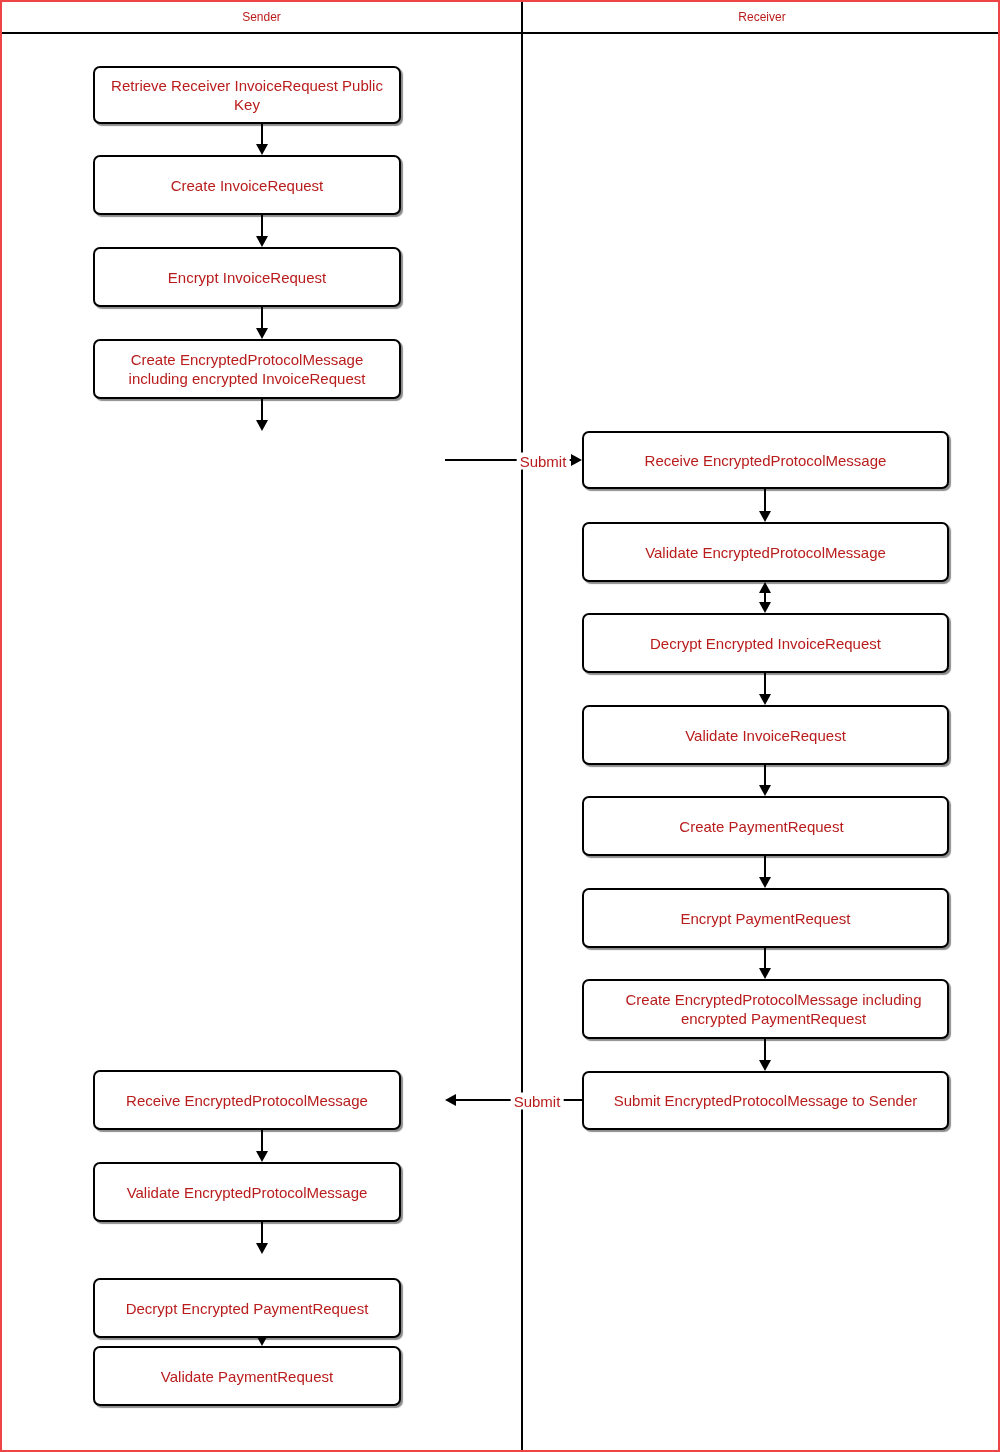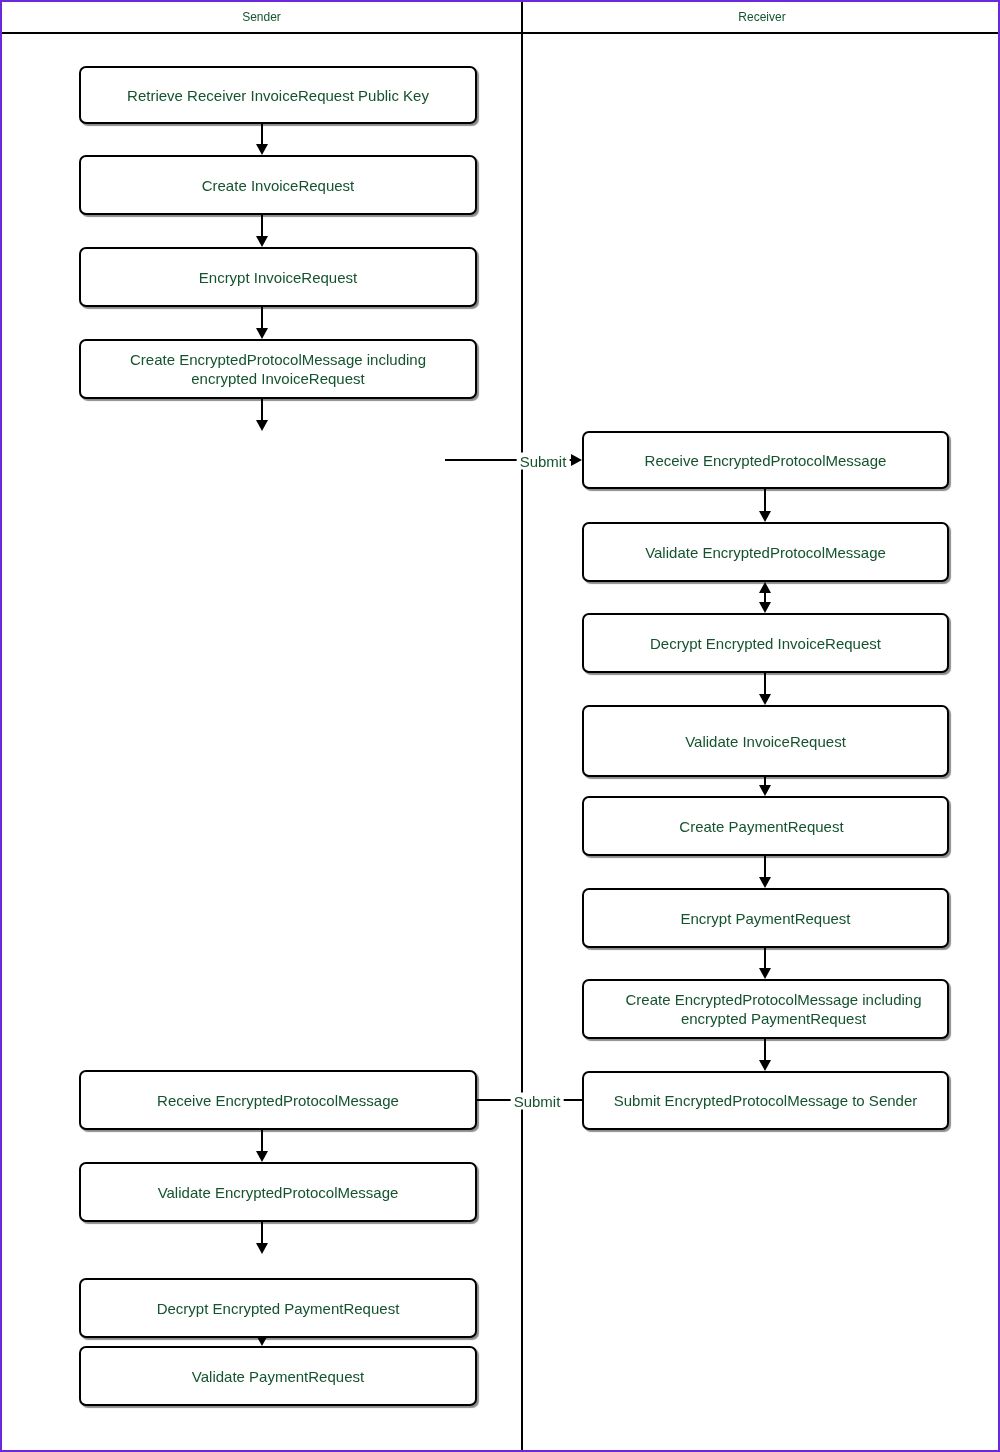--- a/index.html
+++ b/index.html
@@ -1,23 +1,23 @@
 <!DOCTYPE html>
 <html><head>
 <meta charset="utf-8">
 <style>
   html,body{margin:0;padding:0;background:#ffffff;}
   #canvas{
     position:relative;
     width:1000px;height:1452px;
     box-sizing:border-box;
-    border:2px solid #6d28d9;
+    border:2px solid #ef4444;
     background:#fff;
     font-family:"Liberation Sans", sans-serif;
-    color:#14532d;
+    color:#b91c1c;
     overflow:hidden;
   }
   
   .lane-divider{position:absolute;top:0;bottom:0;width:1.5px;background:#000;z-index:1;}
   .header-line{position:absolute;left:0;right:0;height:1.5px;background:#000;z-index:1;}
   .lane-header{
     position:absolute;top:0;height:30px;line-height:30px;
     text-align:center;font-size:12px;z-index:1;
   }
   
@@ -27,21 +27,21 @@
     background:#fff;
     border:2px solid #000;
     border-radius:7px;
     box-shadow:2px 2px 1px rgba(0,0,0,0.45);
     display:flex;align-items:center;justify-content:center;
     text-align:center;
     font-size:15px;line-height:19px;
     padding:0 16px;
     z-index:4;
   }
-  .lane-sender .node, .node.s{left:77px;width:398px;}
+  .lane-sender .node, .node.s{left:91px;width:308px;}
   .node.r{left:580px;width:367px;}
   
   .varrow{position:absolute;width:12px;z-index:2;}
   .varrow::before{
     content:"";position:absolute;left:5px;top:0;bottom:9px;width:2px;background:#000;
   }
   .varrow::after{
     content:"";position:absolute;left:0;bottom:0;width:0;height:0;
     border-left:6px solid transparent;border-right:6px solid transparent;
     border-top:11px solid #000;
@@ -92,21 +92,21 @@
   <div class="node s" style="top:245px;height:60px;">Encrypt InvoiceRequest</div>
   <div class="node s" style="top:337px;height:60px;">Create EncryptedProtocolMessage including encrypted InvoiceRequest</div>
   <div class="node s" style="top:1068px;height:60px;">Receive EncryptedProtocolMessage</div>
   <div class="node s" style="top:1160px;height:60px;">Validate EncryptedProtocolMessage</div>
   <div class="node s" style="top:1252px;height:60px;margin-top:24px;">Decrypt Encrypted PaymentRequest</div>
   <div class="node s" style="top:1344px;height:60px;">Validate PaymentRequest</div>
 
   <div class="node r" style="top:429px;height:58px;">Receive EncryptedProtocolMessage</div>
   <div class="node r" style="top:520px;height:60px;">Validate EncryptedProtocolMessage</div>
   <div class="node r" style="top:611px;height:60px;">Decrypt Encrypted InvoiceRequest</div>
-  <div class="node r" style="top:703px;height:72px;">Validate InvoiceRequest</div>
+  <div class="node r" style="top:703px;height:60px;">Validate InvoiceRequest</div>
   <div class="node r" style="top:794px;height:60px;padding-left:8px;">Create PaymentRequest</div>
   <div class="node r" style="top:886px;height:60px;">Encrypt PaymentRequest</div>
   <div class="node r" style="top:977px;height:60px;padding-left:32px;">Create EncryptedProtocolMessage including encrypted PaymentRequest</div>
   <div class="node r" style="top:1069px;height:59px;">Submit EncryptedProtocolMessage to Sender</div>
 
   <div class="varrow" style="left:254px;top:122px;height:31px;"></div>
   <div class="varrow" style="left:254px;top:213px;height:32px;"></div>
   <div class="varrow" style="left:254px;top:305px;height:32px;"></div>
   <div class="varrow" style="left:254px;top:397px;height:32px;"></div>
   <div class="varrow" style="left:254px;top:1128px;height:32px;"></div>

